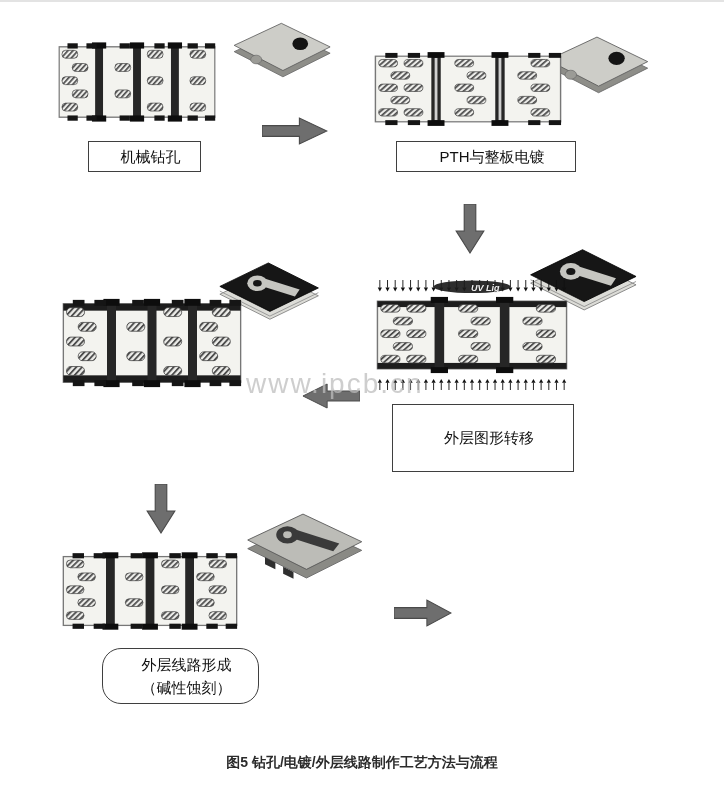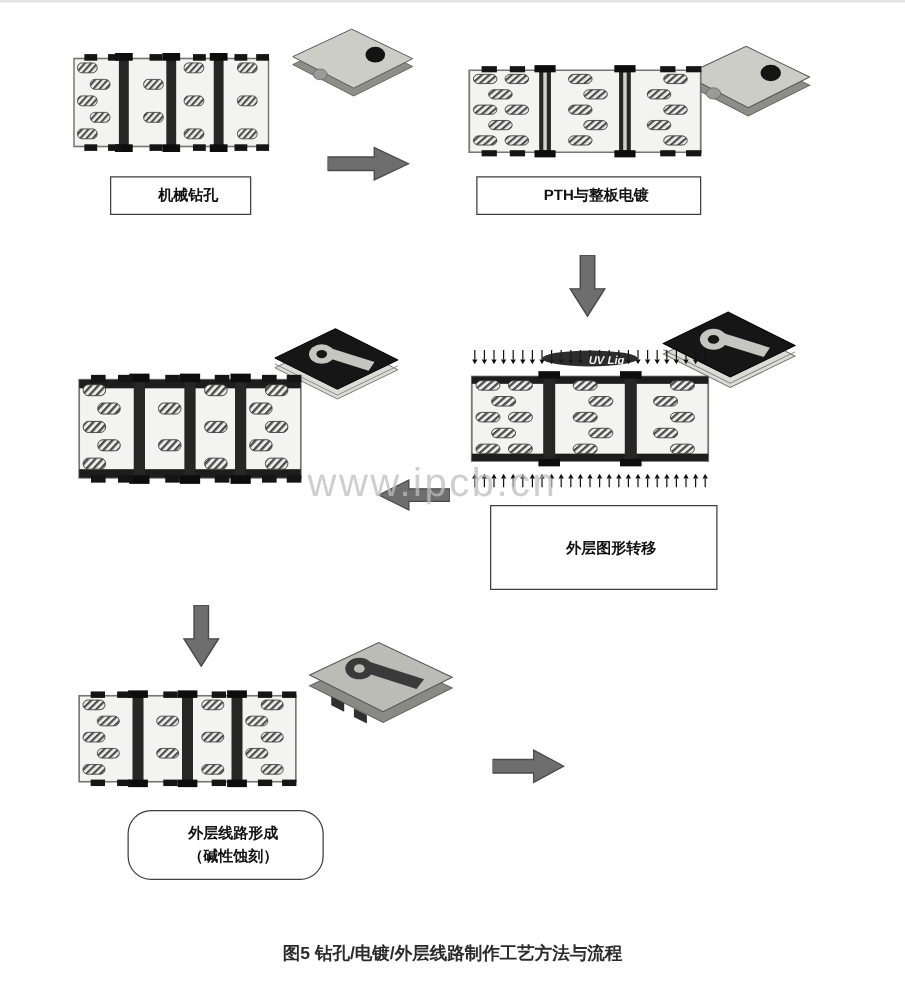--- a/index.html
+++ b/index.html
@@ -18,32 +18,32 @@
   .xsec{z-index:2;}
   .label-box{
     z-index:3;
     border:1.5px solid #3f3f3f;
     background:#ffffff;
     display:flex;
     flex-direction:column;
     justify-content:center;
     align-items:center;
     text-align:center;
-    font-weight:700;
-    font-size:12px;
+    font-weight:400;
+    font-size:15px;
     line-height:1.55;
     color:#111;
     box-sizing:border-box;
     padding-left:12px;
   }
   .flow-arrow{z-index:3;}
   #watermark{
     z-index:4;
     color:rgba(190,190,190,0.75);
-    font-size:32px;
+    font-size:28px;
     letter-spacing:2px;
     font-weight:400;
   }
   #uv-label{
     position:absolute;
     left:50%;top:1px;
     transform:translateX(-50%);
     color:#f0f0f0;
     font-size:9px;
     font-style:italic;
@@ -171,21 +171,21 @@
         <rect x="12" y="6" width="13" height="6" fill="#151515"></rect>
         <rect x="12" y="88" width="13" height="6" fill="#151515"></rect>
         <rect x="36" y="6" width="13" height="6" fill="#151515"></rect>
         <rect x="36" y="88" width="13" height="6" fill="#151515"></rect>
         <rect x="164" y="6" width="13" height="6" fill="#151515"></rect>
         <rect x="164" y="88" width="13" height="6" fill="#151515"></rect>
         <rect x="186" y="6" width="13" height="6" fill="#151515"></rect>
         <rect x="186" y="88" width="13" height="6" fill="#151515"></rect>
       </svg>
     </div>
-  <div class="abs label-box" style="left:381px;top:139px;width:180px;height:31px;text-align:right;">
+  <div class="abs label-box" style="left:396px;top:139px;width:180px;height:31px;text-align:right;">
     <span>PTH与整板电镀</span>
   </div>
 
   <div class="abs gfx flow-arrow" style="left:455px;top:202px;width:30px;height:50px;">
       <svg viewBox="0 0 26 48" width="100%" height="100%" preserveAspectRatio="none">
         <polygon points="8,0 8,26 1,26 13,47 25,26 18,26 18,0" fill="#6e6e6e" stroke="#4a4a4a" stroke-width="1"></polygon>
       </svg>
     </div>
 
   <div class="abs gfx iso" style="left:505px;top:236px;width:150px;height:92px;">

